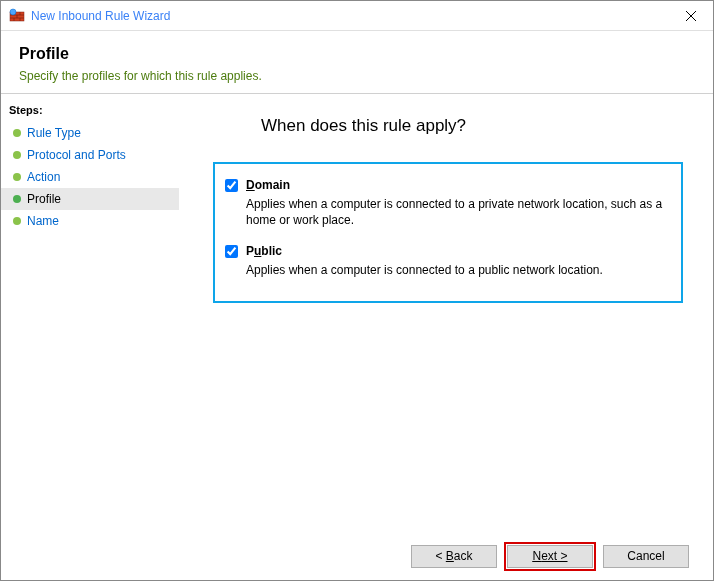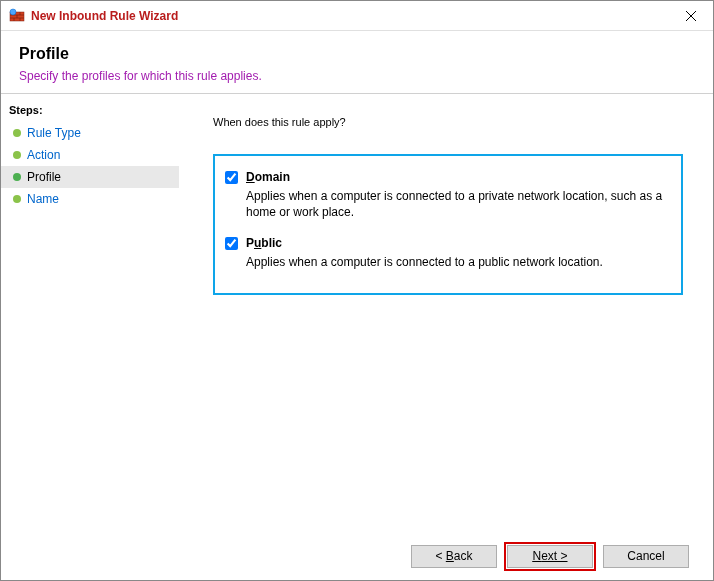--- a/index.html
+++ b/index.html
@@ -27,39 +27,38 @@
   padding: 0 0 0 8px;
   border-bottom: 1px solid #e0e0e0;
 }
 .titlebar .app-icon {
   width: 16px; height: 16px;
   margin-right: 6px;
 }
 .titlebar .title {
   flex: 1;
   font-size: 12px;
-  color: #b91c1c;
-  font-weight: bold;
+  color: #3b82f6;
 }
 .titlebar .close-btn {
   width: 45px; height: 30px;
   display: flex; align-items: center; justify-content: center;
   cursor: pointer;
 }
 .header-section {
   padding: 14px 18px 10px 18px;
 }
 .header-section h1 {
   font-size: 16px;
   font-weight: bold;
   margin-bottom: 6px;
 }
 .header-section .subtitle {
   font-size: 12px;
-  color: #a21caf;
+  color: #4d7c0f;
 }
 .divider {
   height: 1px;
   background: #d0d0d0;
 }
 .body-section {
   flex: 1;
   display: flex;
   min-height: 0;
 }
@@ -98,22 +97,23 @@
 }
 .step-item.current .step-label {
   color: #000;
 }
 .main {
   flex: 1;
   padding: 22px 30px 10px 34px;
   position: relative;
 }
 .prompt {
-  font-size: 11px;
+  font-size: 17px;
   margin-bottom: 26px;
+  margin-left: 48px;
 }
 .highlight-box {
   border: 2px solid #0ea5e9;
   padding: 14px 18px 22px 10px;
   width: 470px;
 }
 .option-row {
   display: flex;
   align-items: flex-start;
   gap: 8px;
@@ -198,20 +198,24 @@
   <div class="body-section">
     <div class="sidebar">
       <div class="steps-label">Steps:</div>
       <div id="steps-list">
           <div class="step-item">
             <span class="bullet"></span>
             <span class="step-label">Rule Type</span>
           </div>
           <div class="step-item">
             <span class="bullet"></span>
+            <span class="step-label">Protocol and Ports</span>
+          </div>
+          <div class="step-item">
+            <span class="bullet"></span>
             <span class="step-label">Action</span>
           </div>
           <div class="step-item current">
             <span class="bullet"></span>
             <span class="step-label">Profile</span>
           </div>
           <div class="step-item">
             <span class="bullet"></span>
             <span class="step-label">Name</span>
           </div>

